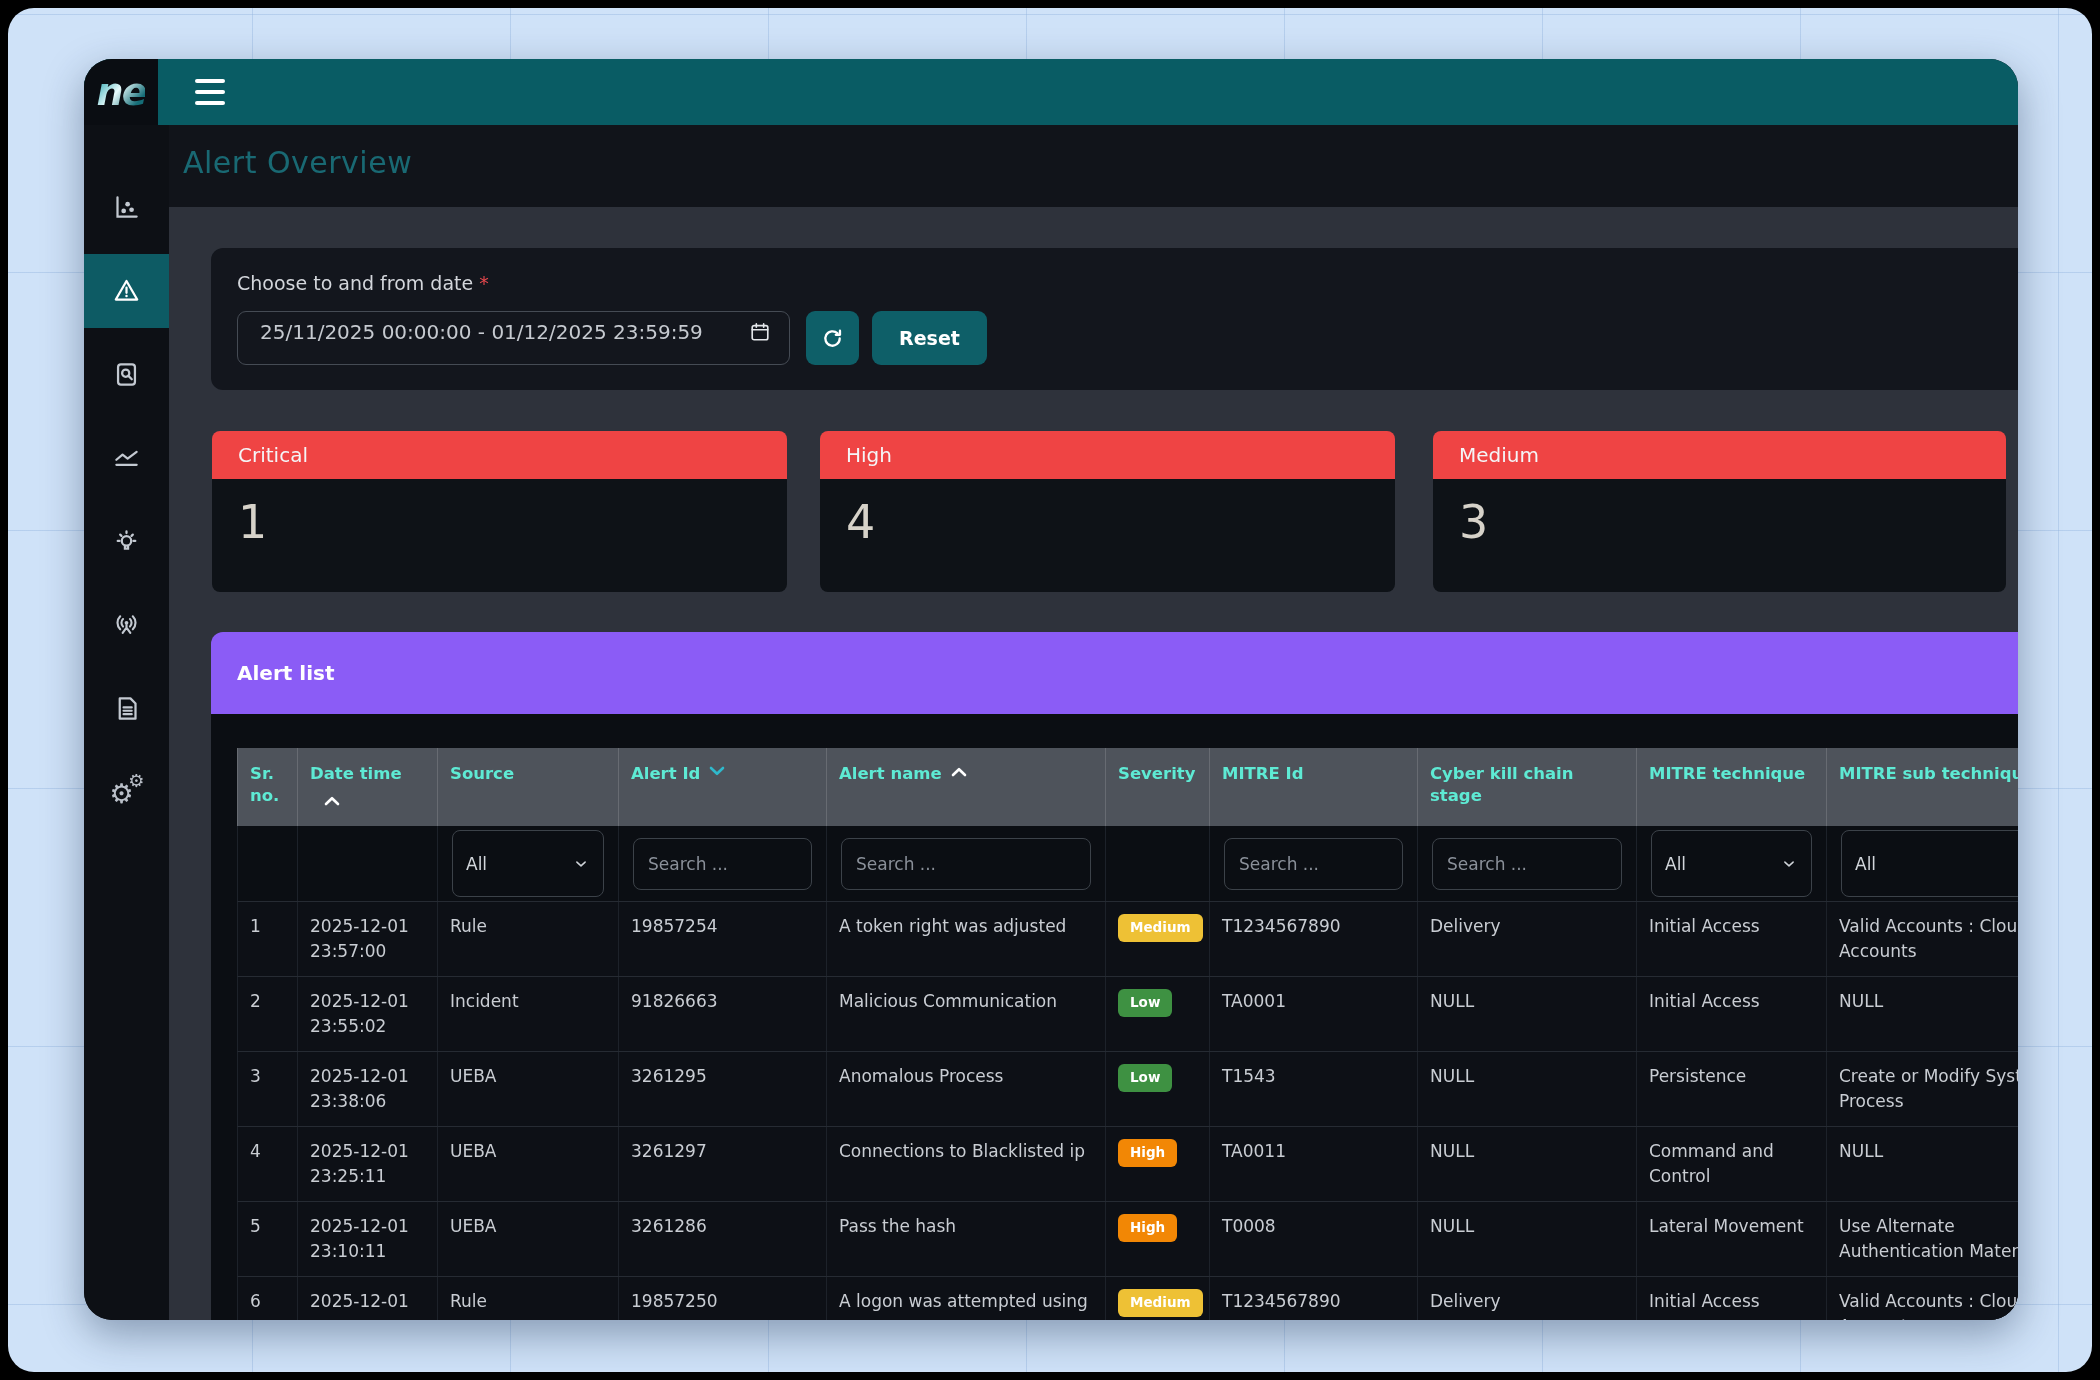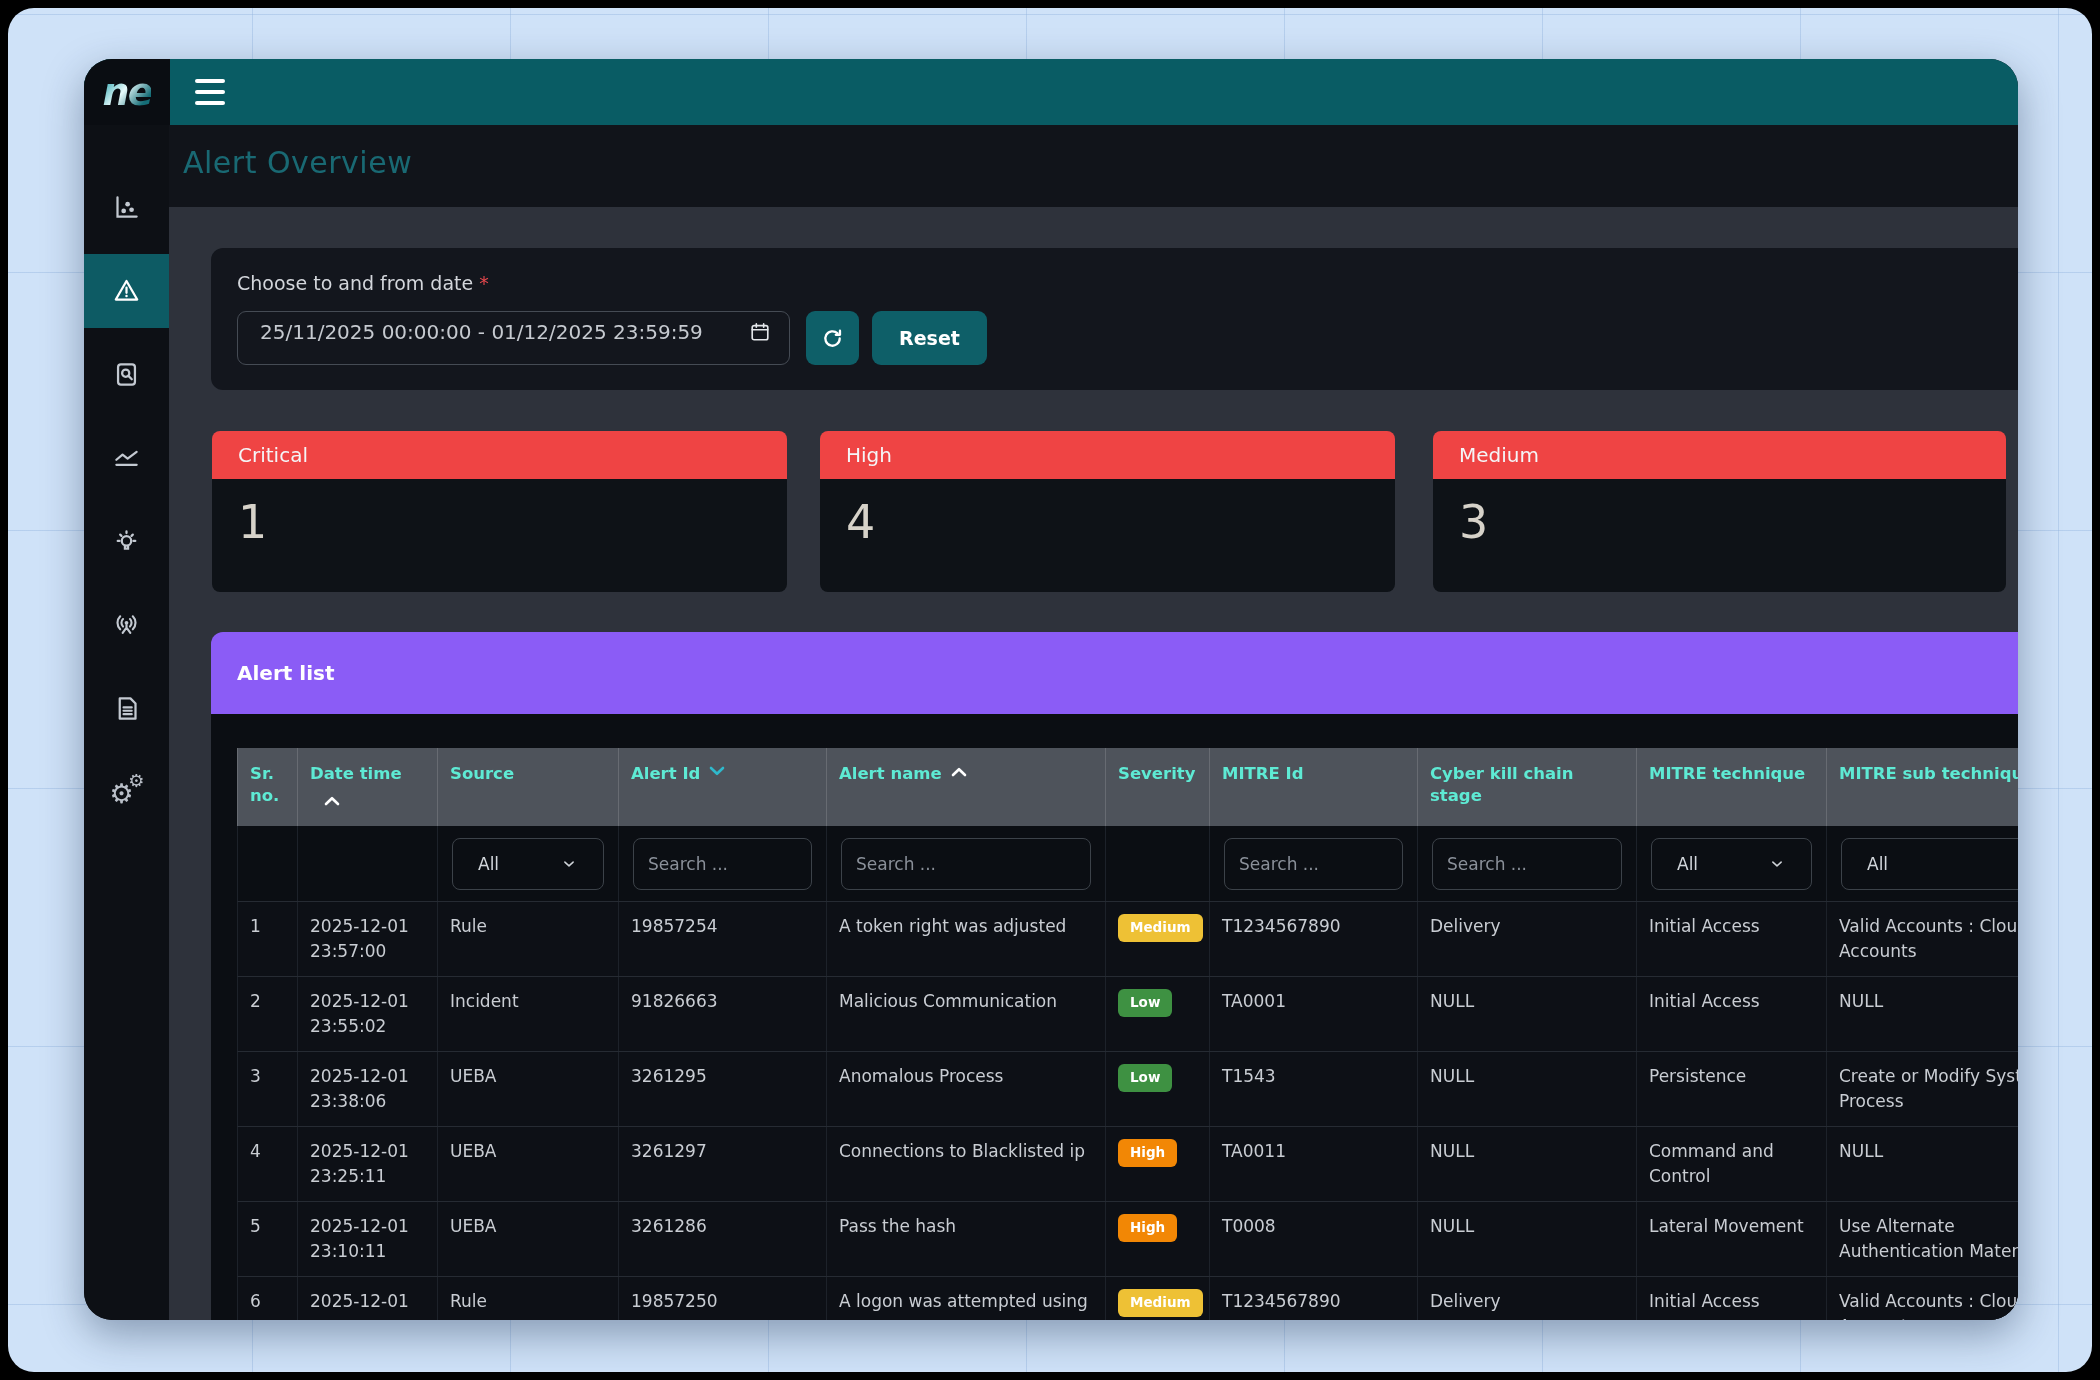--- a/index.html
+++ b/index.html
@@ -15,21 +15,21 @@
     background-size:258px 258px;
     background-position:-14px 6px;
   }
   .window {
     position:absolute; left:76px; top:51px; width:1934px; height:1261px;
     border-radius:28px; overflow:hidden; background:#11141a;
     box-shadow:0 14px 40px rgba(25,45,75,.40);
   }
   
   .topbar { position:absolute; left:0; top:0; width:100%; height:66px; background:#095c64; }
-  .logobox { position:absolute; left:0; top:0; width:86px; height:66px; background:#0a0d12; display:flex; align-items:center; justify-content:center; }
+  .logobox { position:absolute; left:0; top:0; width:74px; height:66px; background:#0a0d12; display:flex; align-items:center; justify-content:center; }
   .logotext {
     font-size:38px; font-weight:800; font-style:italic; letter-spacing:-2px;
     background:linear-gradient(130deg,#2ea6b0 10%,#e8fbfc 45%,#156d77 80%);
     -webkit-background-clip:text; background-clip:text; color:transparent;
   }
   .hamburger { position:absolute; left:111px; top:20px; width:30px; height:26px; display:flex; flex-direction:column; justify-content:space-between; cursor:pointer; }
   .hamburger i { display:block; height:4px; border-radius:2px; background:#fff; }
   
   .sidebar { position:absolute; left:0; top:66px; width:85px; bottom:0; background:#0d1015; }
   .sb-item { position:absolute; left:0; width:85px; height:74px; display:flex; align-items:center; justify-content:center; color:#c3c9d1; cursor:pointer; }
@@ -66,21 +66,21 @@
   .tbl-row { display:flex; width:1849px; }
   .thead { background:#4e535b; height:78px; border-left:1px solid rgba(255,255,255,.14); }
   .th { display:flex; align-items:flex-start; align-content:flex-start; flex-wrap:wrap; gap:7px 9px; padding:15px 12px 6px; color:#5eead4; font-size:16.5px; font-weight:600; line-height:1.35; border-right:1px solid rgba(255,255,255,.14); }
   .th.stack { flex-direction:column; }
   .th.stack .sorticon { margin-left:14px; }
   .sorticon { display:flex; margin-top:3px; }
   .tone-light { color:#fff; }
   .tone-accent { color:#2fb9cc; }
   .tfilter { height:76px; border-bottom:1px solid #262b33; border-left:1px solid #1d222a; }
   .fc { display:flex; align-items:center; padding:0 14px; border-right:1px solid #1d222a; }
-  .selectbox { flex:1; height:52px; min-width:0; border:1.5px solid #3c4249; border-radius:8px; display:flex; align-items:center; justify-content:space-between; padding:0 25px; color:#d2d6db; font-size:17px; cursor:pointer; }
+  .selectbox { flex:1; height:67px; min-width:0; border:1.5px solid #3c4249; border-radius:8px; display:flex; align-items:center; justify-content:space-between; padding:0 13px; color:#d2d6db; font-size:17px; cursor:pointer; }
   .selectbox .chev { display:flex; color:#cfd3d8; }
   .searchbox { flex:1; min-width:0; height:52px; border:1.5px solid #3c4249; border-radius:8px; background:transparent; color:#d2d6db; font-size:17px; padding:0 14px; outline:none; font-family:inherit; }
   .searchbox::placeholder { color:#8a9099; }
   .tr { height:75px; background:#0d1016; border-bottom:1px solid #262b33; border-left:1px solid #1d222a; cursor:pointer; }
   .td { padding:12px 12px; font-size:17px; color:#c9cdd3; line-height:25px; border-right:1px solid #1d222a; overflow:hidden; }
   .td .line { white-space:nowrap; }
   .nowrap { white-space:nowrap; }
   .badge { display:inline-block; padding:5px 12px; border-radius:6px; color:#fff; font-size:13.5px; font-weight:600; line-height:1.3; }
   
   .c0{width:60px;flex:0 0 60px}.c1{width:140px;flex:0 0 140px}.c2{width:181px;flex:0 0 181px}

